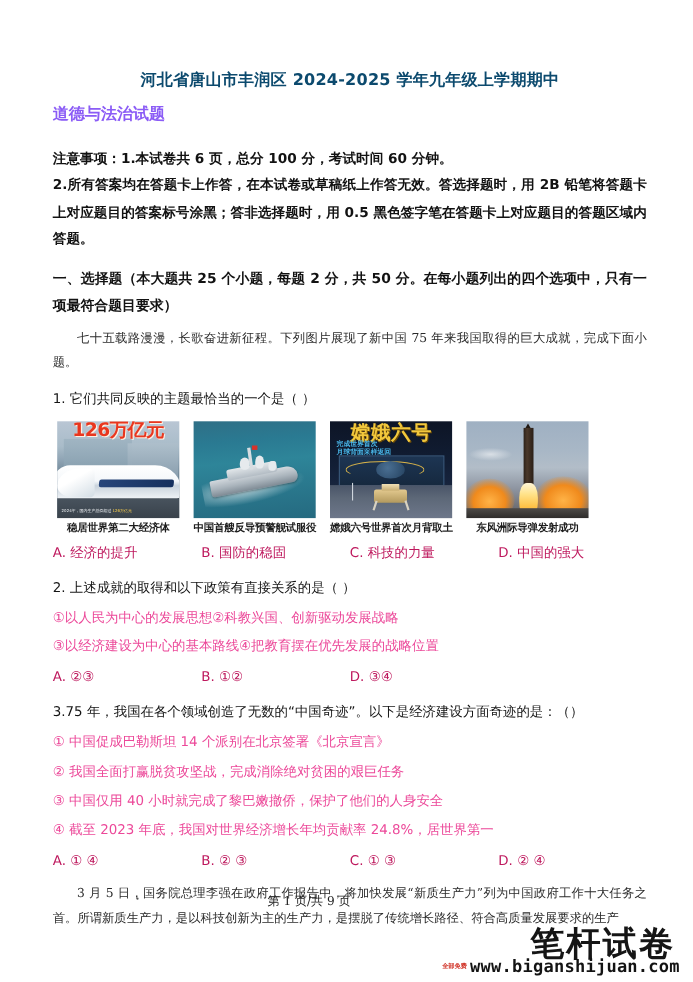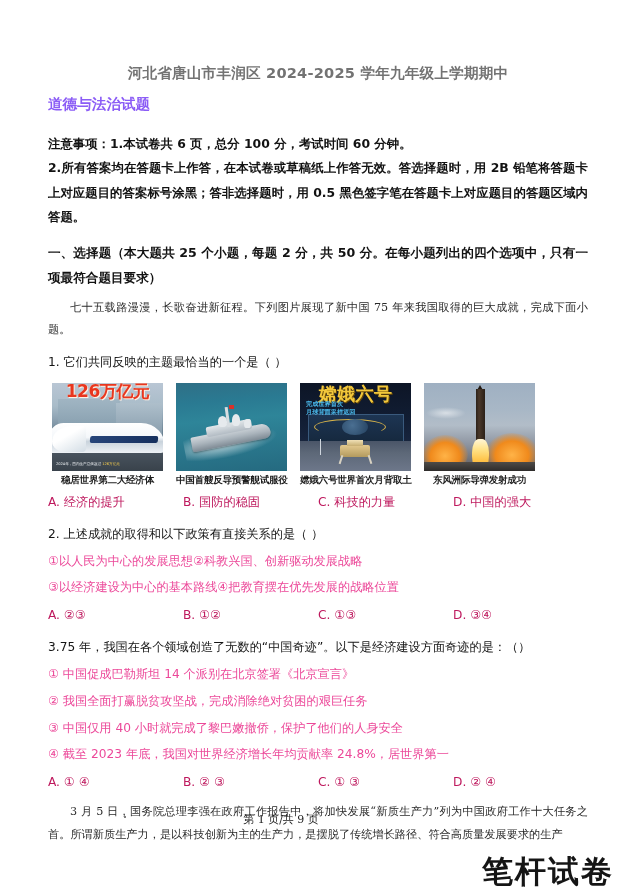--- a/index.html
+++ b/index.html
@@ -31,21 +31,21 @@
   }
 
   
   .doc-title {
     text-align: center;
     font-size: 14.6px;
     font-weight: bold;
     letter-spacing: 0.2px;
     line-height: 1.55;
     margin-top: 62px;
-    color: #737373;
+    color: #0c4a6e;
   }
   .doc-subtitle {
     text-align: left;
     font-size: 14.6px;
     font-weight: bold;
     line-height: 1.55;
     margin-top: 8px;
     color: #8b5cf6;
   }
 
@@ -556,21 +556,20 @@
       <span>C. 科技的力量</span>
       <span>D. 中国的强大</span>
     </div>
 
     <div class="q-stem">2. 上述成就的取得和以下政策有直接关系的是（     ）</div>
     <div class="q-line">①以人民为中心的发展思想②科教兴国、创新驱动发展战略</div>
     <div class="q-line">③以经济建设为中心的基本路线④把教育摆在优先发展的战略位置</div>
     <div class="opt-row">
       <span>A. ②③</span>
       <span>B. ①②</span>
-      <span>C. ①③</span>
       <span>D. ③④</span>
     </div>
 
     <div class="q-stem">3.75 年，我国在各个领域创造了无数的“中国奇迹”。以下是经济建设方面奇迹的是：（）</div>
     <div class="q-line">① 中国促成巴勒斯坦 14 个派别在北京签署《北京宣言》</div>
     <div class="q-line">② 我国全面打赢脱贫攻坚战，完成消除绝对贫困的艰巨任务</div>
     <div class="q-line">③ 中国仅用 40 小时就完成了黎巴嫩撤侨，保护了他们的人身安全</div>
     <div class="q-line">④ 截至 2023 年底，我国对世界经济增长年均贡献率 24.8%，居世界第一</div>
     <div class="opt-row">
       <span>A. ① ④</span>
@@ -582,15 +581,19 @@
     <div class="lead">3 月 5 日，国务院总理李强在政府工作报告中，将加快发展“新质生产力”列为中国政府工作十大任务之首。所谓新质生产力，是以科技创新为主的生产力，是摆脱了传统增长路径、符合高质量发展要求的生产</div>
 
   </div>
 
   <div class="stray-dot"></div>
 
   <div class="footer">第 1 页/共 9 页</div>
 
   <div class="watermark">
     <div class="wm-brand">笔杆试卷</div>
+    <div class="wm-row">
+      <span class="wm-seal">全部免费</span>
+      <span class="wm-url">www.biganshijuan.com</span>
+    </div>
   </div>
 
 </div>
 
 </body></html>

